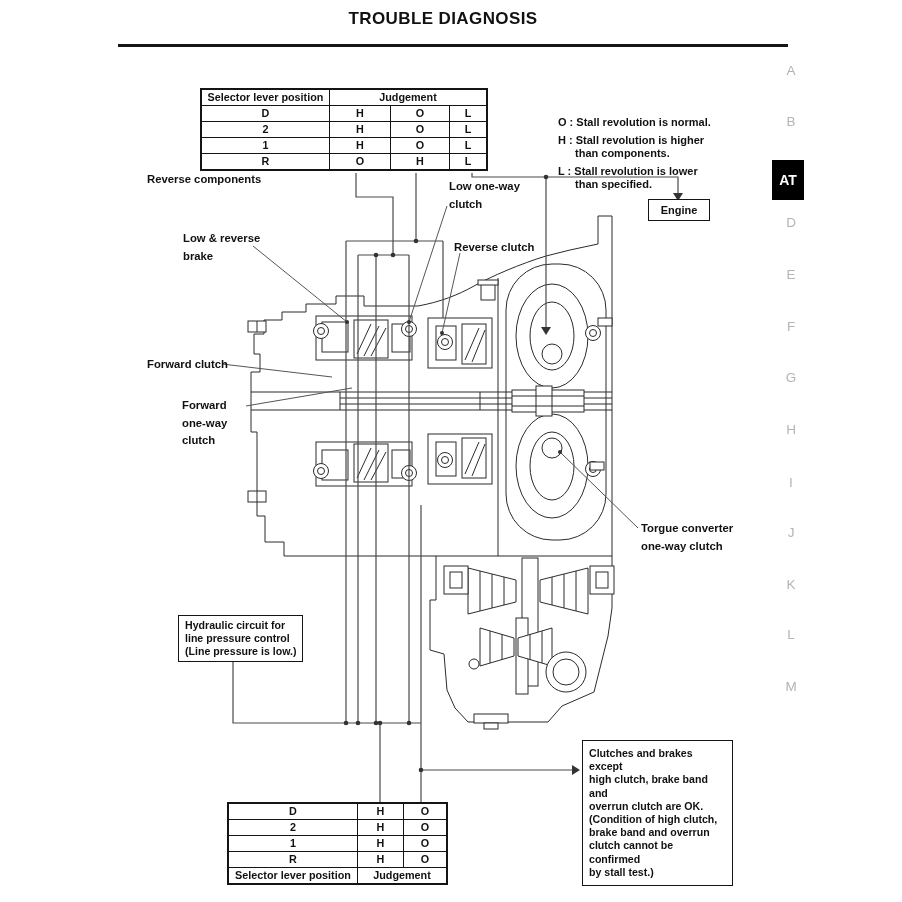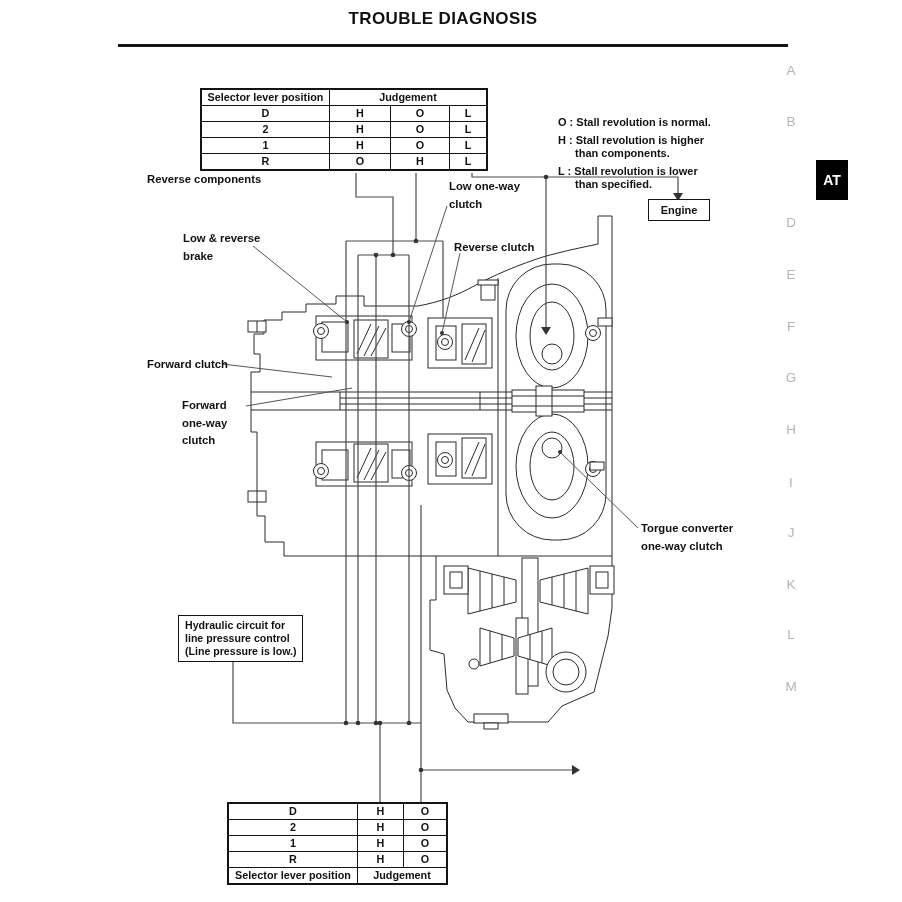--- a/index.html
+++ b/index.html
@@ -9,21 +9,21 @@
   }
   html,body{margin:0;padding:0;background:#fff;}
   .page{position:relative;width:902px;height:902px;background:#fff;overflow:hidden;
         font-family:"Liberation Sans",sans-serif;color:var(--text);}
   .abs{position:absolute;}
   .title{top:9px;left:0;width:886px;text-align:center;font-size:17px;font-weight:700;letter-spacing:.4px;}
   .title-rule{top:44px;left:118px;width:670px;height:3px;background:#161616;}
   .idx{width:22px;text-align:center;font-size:13.5px;color:var(--index-letter);line-height:14px;}
   .at-tab{left:772px;top:160px;width:32px;height:40px;background:var(--active-tab-bg);
           color:var(--active-tab-text);font-size:14px;font-weight:700;
-          display:flex;align-items:center;justify-content:center;margin-left:44px;}
+          display:flex;align-items:center;justify-content:center;}
   table.man{border-collapse:collapse;table-layout:fixed;font-size:10.8px;font-weight:700;}
   table.man td{border:1px solid #141414;text-align:center;vertical-align:middle;
                height:15px;padding:0;line-height:15px;}
   .t-top{top:88px;left:200px;}
   .t-top table{border:2px solid #141414;}
   .t-bot{top:802px;left:227px;}
   .t-bot table{border:2px solid #141414;}
   .legend{top:71px;left:558px;font-size:11px;font-weight:600;line-height:13.5px;margin-top:45px;}
   .legend-item{white-space:pre-line;padding-left:17px;text-indent:-17px;margin-bottom:4px;}
   .callout{font-size:11.3px;font-weight:600;line-height:17.5px;white-space:pre-line;}
@@ -266,20 +266,27 @@
   <div class="abs callout" style="left:182px;top:397px">Forward
 one-way
 clutch</div>
   <div class="abs callout" style="left:641px;top:520px">Torgue converter
 one-way clutch</div>
 
   <div class="abs box hyd-box">Hydraulic circuit for
 line pressure control
 (Line pressure is low.)</div>
 
+  <div class="abs box note-box">Clutches and brakes except
+high clutch, brake band and
+overrun clutch are OK.
+(Condition of high clutch,
+brake band and overrun
+clutch cannot be confirmed
+by stall test.)</div>
 
   <div class="abs t-bot">
     <table class="man">
       <tbody>
           <tr>
         <td style="width:128px">D</td>
         <td style="width:45px">H</td>
         <td style="width:42px">O</td>
       </tr>
       <tr>

